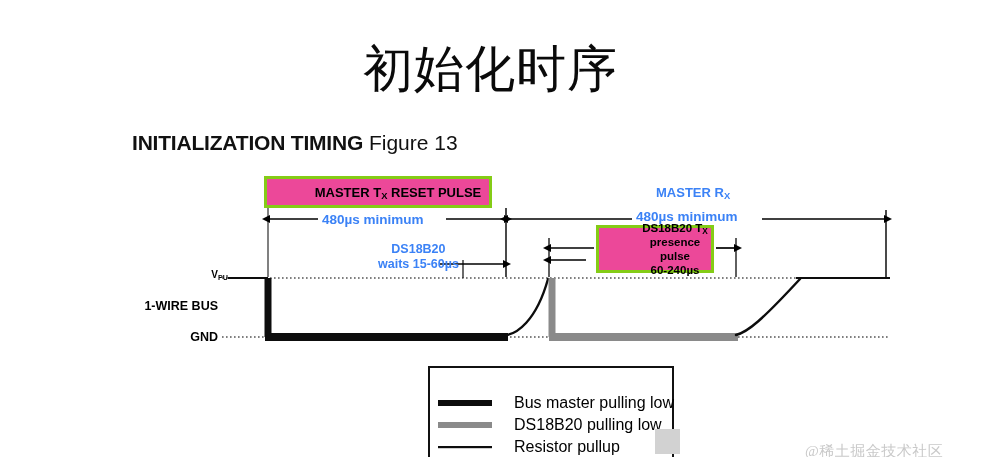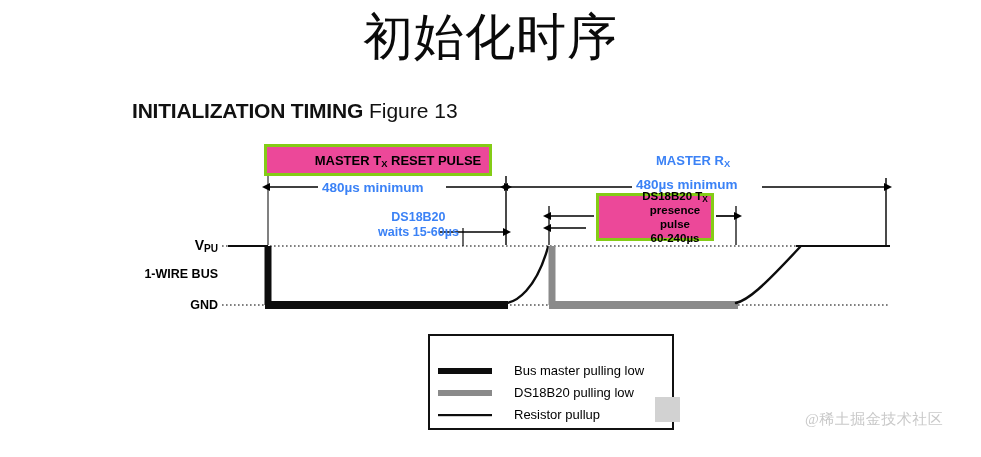--- a/index.html
+++ b/index.html
@@ -11,20 +11,21 @@
     width: 981px;
     height: 457px;
     position: relative;
     overflow: hidden;
     font-family: "Liberation Sans", sans-serif;
     color: #000000;
   }
   .page {
     position: absolute;
     inset: 0;
+    margin-top: 32px;
   }
 
   
   #slide-title {
     position: absolute;
     left: 0;
     top: 4px;
     width: 981px;
     text-align: center;
     font-family: "Liberation Serif", serif;
@@ -132,24 +133,24 @@
 
   
   .axis-lbl {
     position: absolute;
     white-space: nowrap;
     font-weight: bold;
     color: #000;
     text-align: right;
   }
   #axis-vpu {
-    left: 120px;
+    left: 130px;
     top: 237px;
     width: 98px;
-    font-size: 14px;
+    font-size: 10px;
   }
   #axis-bus {
     left: 100px;
     top: 267px;
     width: 118px;
     font-size: 12.5px;
   }
   #axis-gnd {
     left: 120px;
     top: 298px;
@@ -189,21 +190,21 @@
     position: absolute;
     left: 0;
     top: 50%;
     transform: translateY(-50%);
     width: 54px;
   }
   .legend-text {
     position: absolute;
     left: 76px;
     top: 0;
-    font-size: 13px;
+    font-size: 16px;
     line-height: 18px;
     white-space: nowrap;
     color: #000;
   }
 
   
   #legend-artifact {
     position: absolute;
     left: 655px;
     top: 397px;

